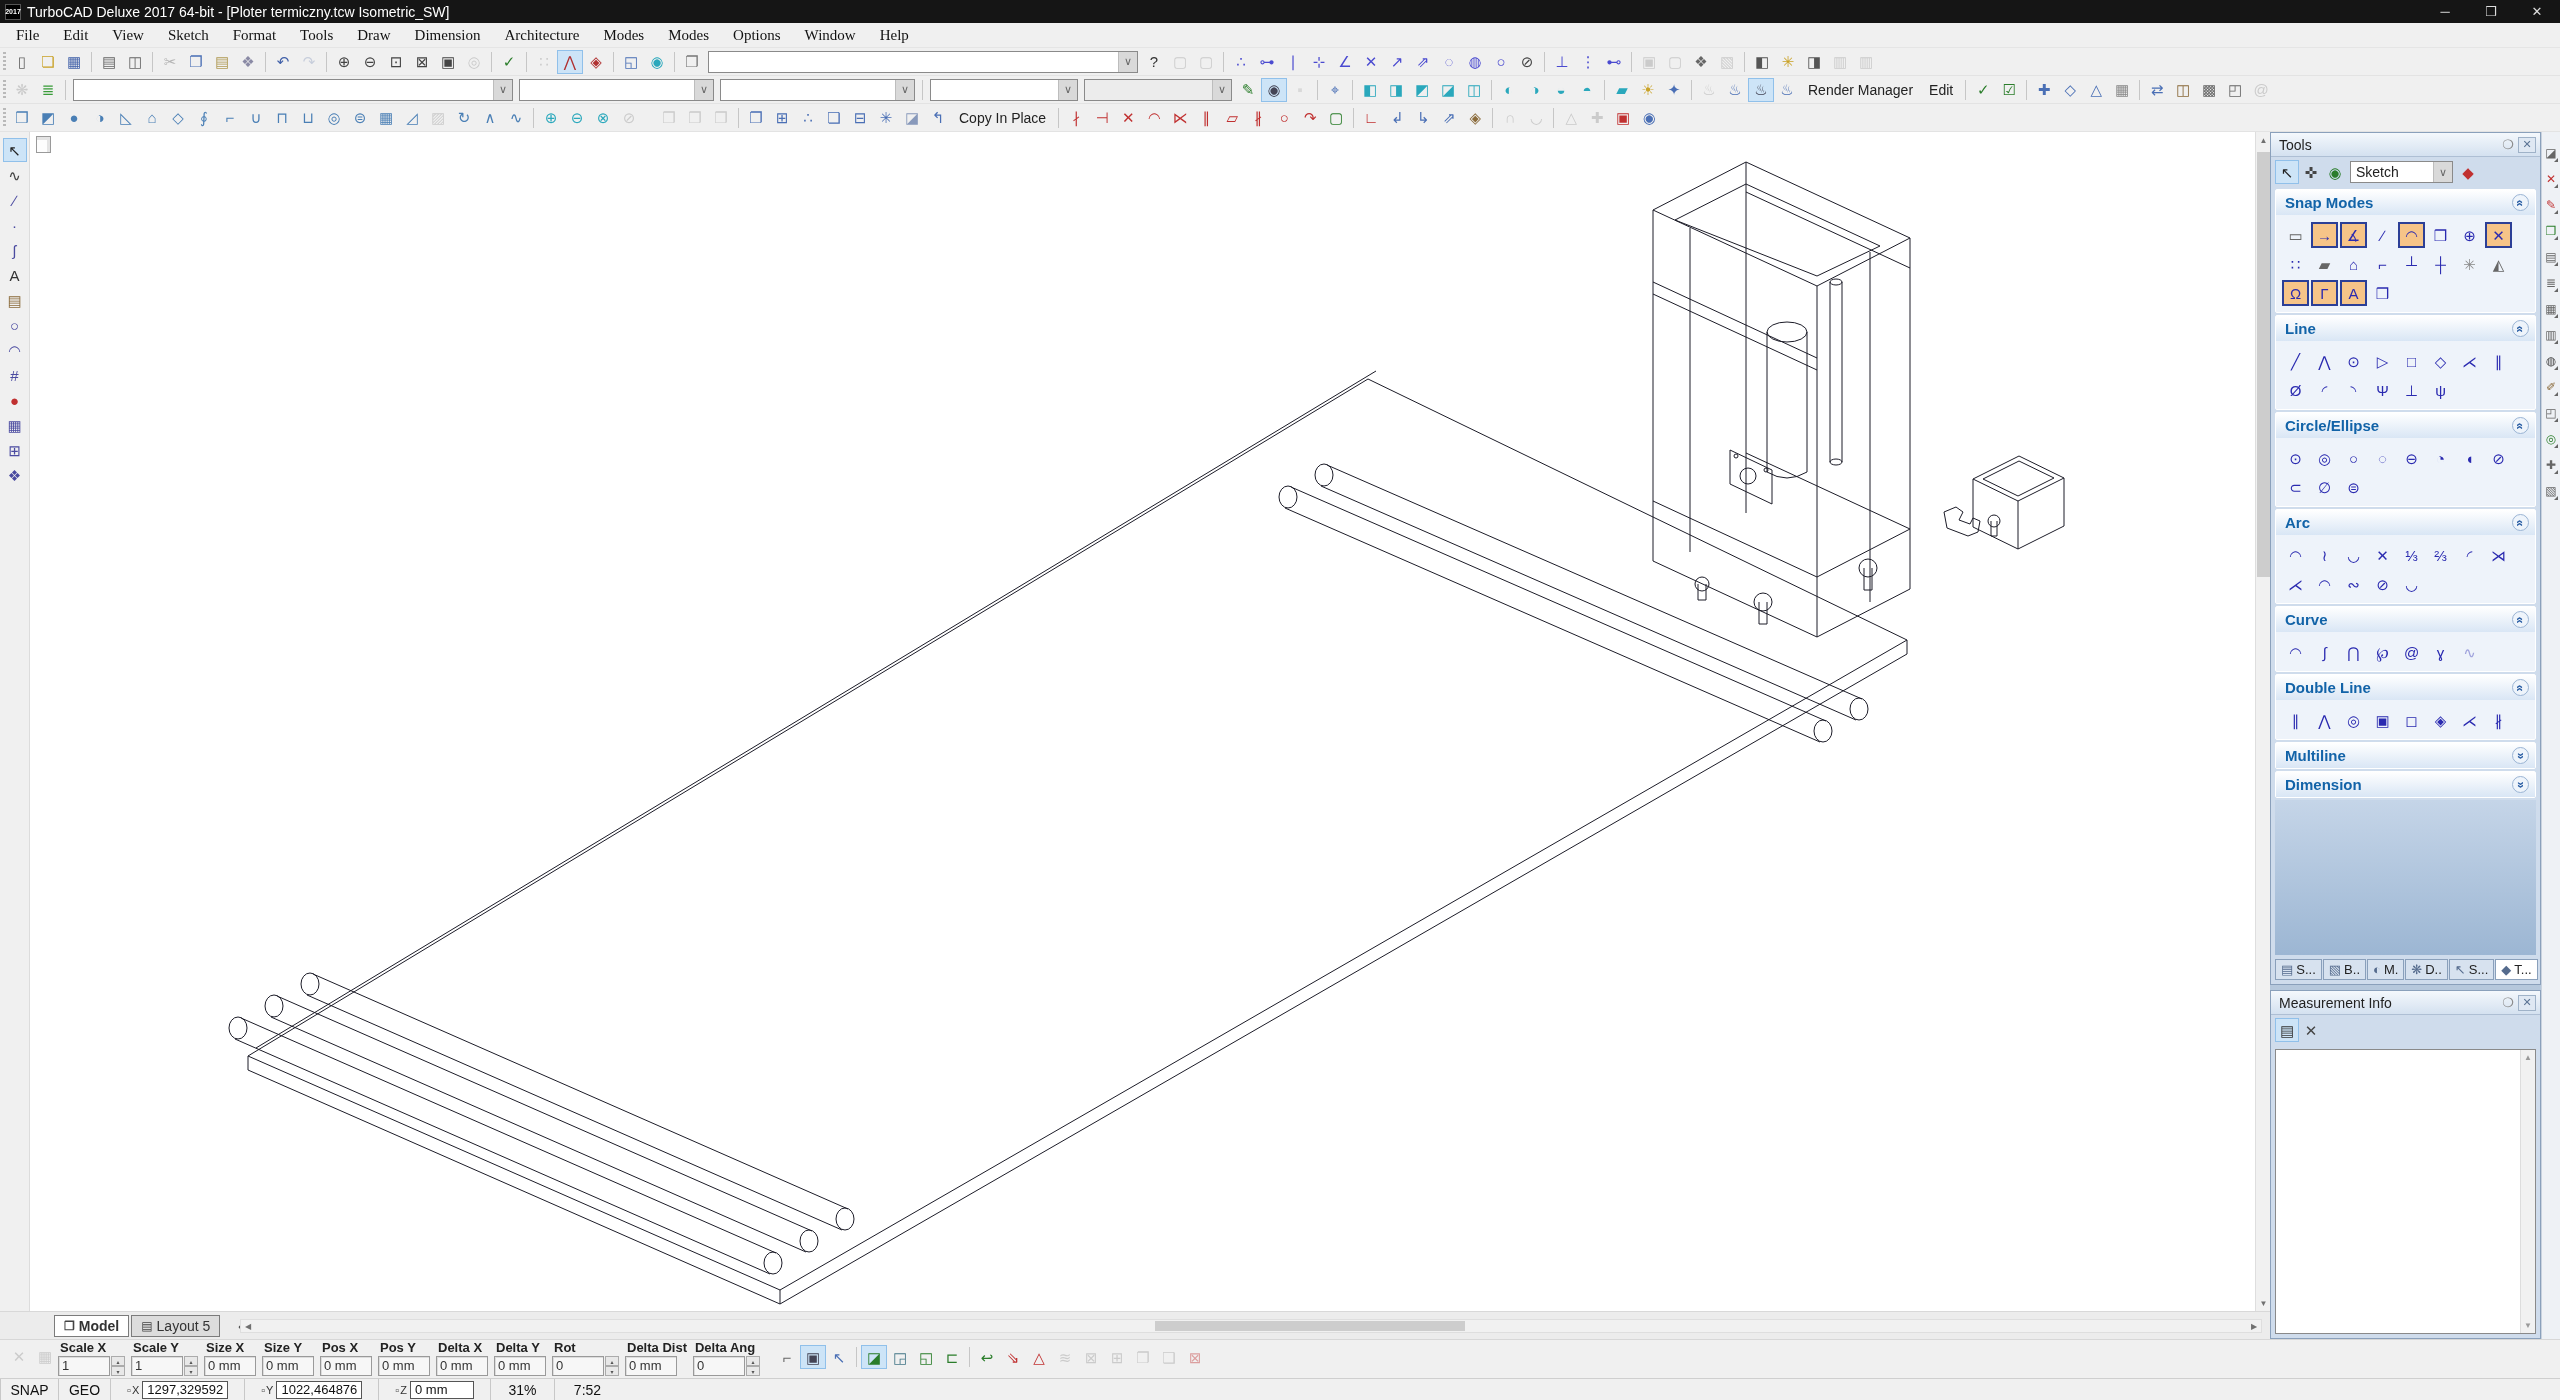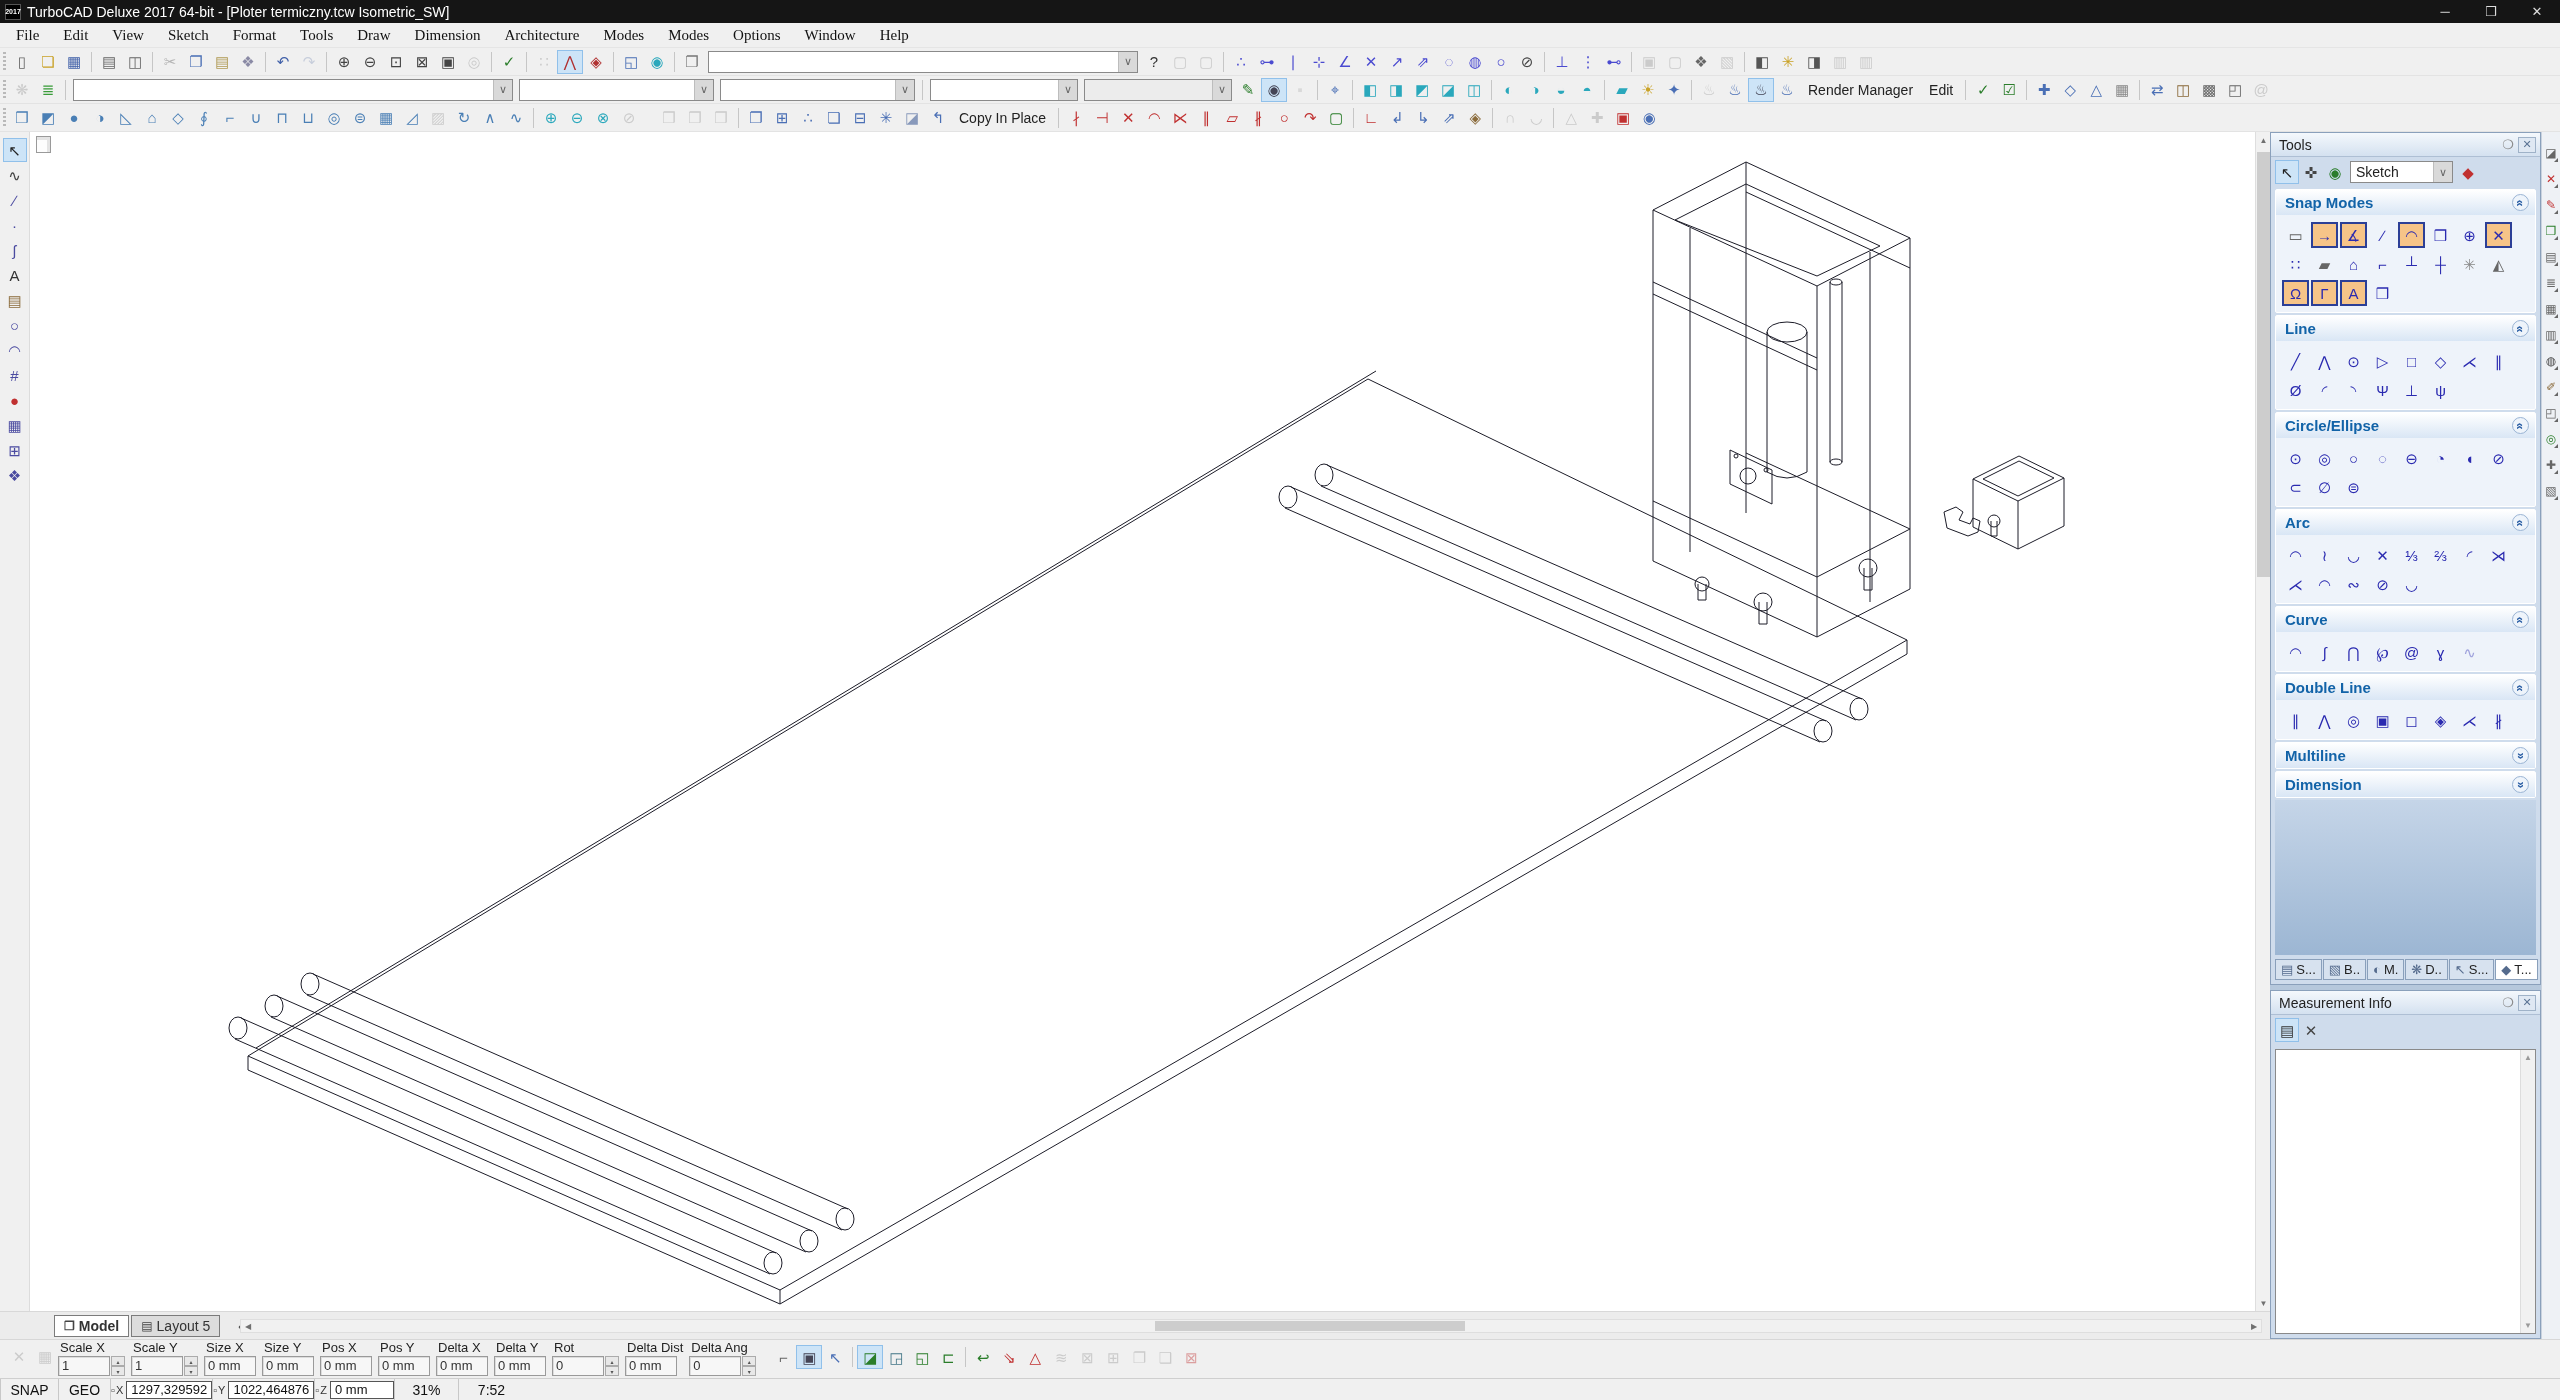--- a/index.html
+++ b/index.html
@@ -110,35 +110,35 @@
   .hscroll .arr{position:absolute;top:0;width:14px;height:12px;color:#707070;font-size:8px;
     display:flex;align-items:center;justify-content:center;}
   .hscroll .thumb{position:absolute;top:1px;height:10px;background:#cdcdcd;}
 
   
   .propbar{height:39px;background:#f0f0f0;border-top:1px solid #d7d7d7;display:flex;align-items:flex-end;
     padding:1px 4px 2px 6px;}
   .lead{display:flex;align-items:center;height:100%;padding-bottom:4px;}
   .fldwrap{display:flex;align-items:flex-end;}
   .fld{margin-right:6px;}
-  .flbl{font-size:13px;color:#222;margin:0 0 1px 2px;white-space:nowrap;}
+  .flbl{font-size:13px;color:#222;margin:0 0 1px 2px;white-space:nowrap;font-weight:bold;}
   .fbox{display:flex;align-items:center;}
   .fval{width:52px;height:20px;border:1px solid #9a9a9a;background:#f7f7f7;font-size:13px;color:#333;
     padding:1px 3px;box-shadow:inset 1px 1px 0 #ddd;}
   .fspin{display:flex;flex-direction:column;margin-left:1px;}
   .fspin span{width:14px;height:10px;border:1px solid #ababab;background:#e8e8e8;color:#555;font-size:6px;
     display:flex;align-items:center;justify-content:center;}
   .trail{display:flex;align-items:center;height:100%;padding-bottom:3px;margin-left:8px;}
 
   
   .statusbar{height:22px;background:#f0f0f0;border-top:1px solid #cfcfcf;display:flex;align-items:center;
     font-size:14px;color:#111;}
   .sprompt{flex:1;padding-left:8px;}
   .sseg{border-left:1px solid #c8c8c8;height:100%;display:flex;align-items:center;justify-content:center;
-    padding:0 0;white-space:nowrap;}
+    padding:0 16px;white-space:nowrap;}
   .axic{font-size:11px;color:#333;margin-right:3px;}
   .axic::before{content:"▫";margin-right:1px;color:#555;}
   .coordbox{border:1px solid #555;background:#fff;height:18px;min-width:78px;display:flex;align-items:center;
     padding:0 4px;font-size:13px;}
 </style>
 </head>
 <body>
 
 <div class="titlebar">
   <div class="appicon">2017</div>

